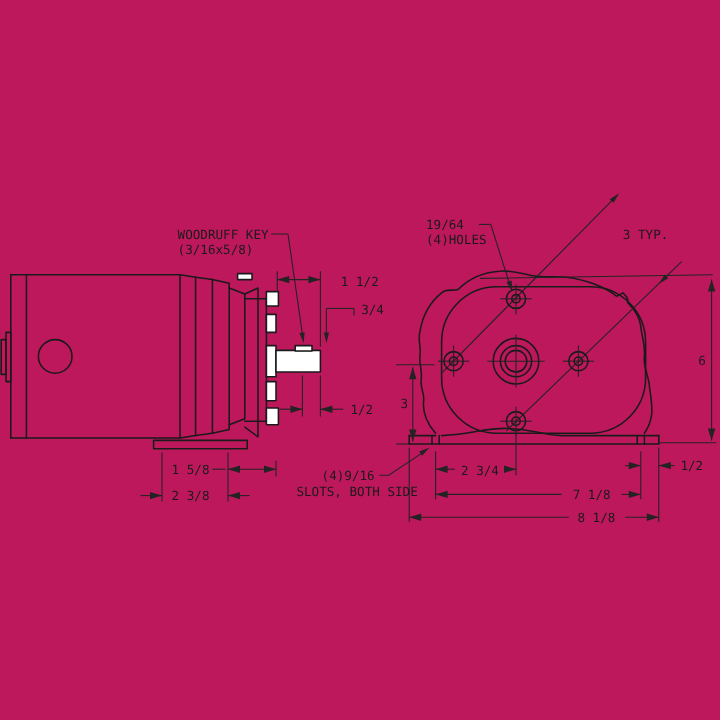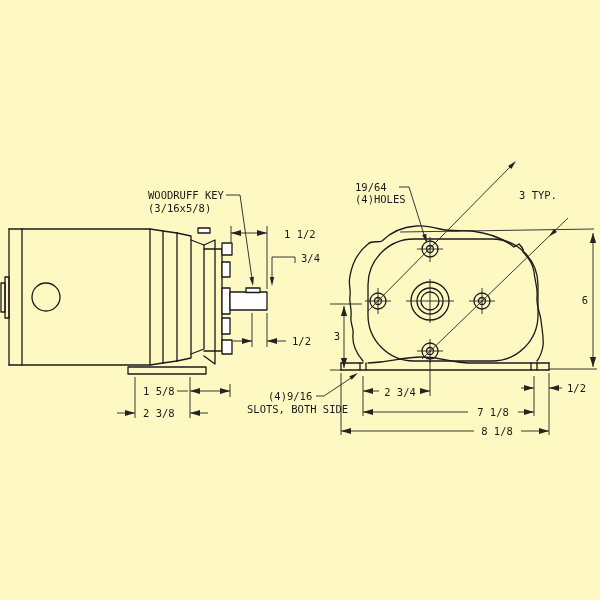--- a/index.html
+++ b/index.html
@@ -1,16 +1,16 @@
 <!DOCTYPE html>
 <html><head>
 <meta charset="utf-8">
 <style>
   html,body{margin:0;padding:0;background:#fff;}
-  #stage{position:relative;width:600px;height:600px;background:#fef9c3;overflow:hidden;}
+  #stage{position:relative;width:600px;height:600px;background:#be185d;overflow:hidden;}
   svg{display:block;}
   .obj{stroke:#1a1a1a;stroke-width:1.3;fill:none;stroke-linecap:round;stroke-linejoin:round;}
   .objf{stroke:#1a1a1a;stroke-width:1.3;fill:#ffffff;stroke-linejoin:round;}
   .dim{stroke:#232323;stroke-width:0.9;fill:none;stroke-linecap:butt;}
   .arrow{fill:#232323;stroke:none;}
   text{fill:#1a1a1a;font-family:"DejaVu Sans Mono","Liberation Mono",monospace;font-size:10.5px;}
   .mid{text-anchor:middle;}
 </style>
 </head>
 <body>

